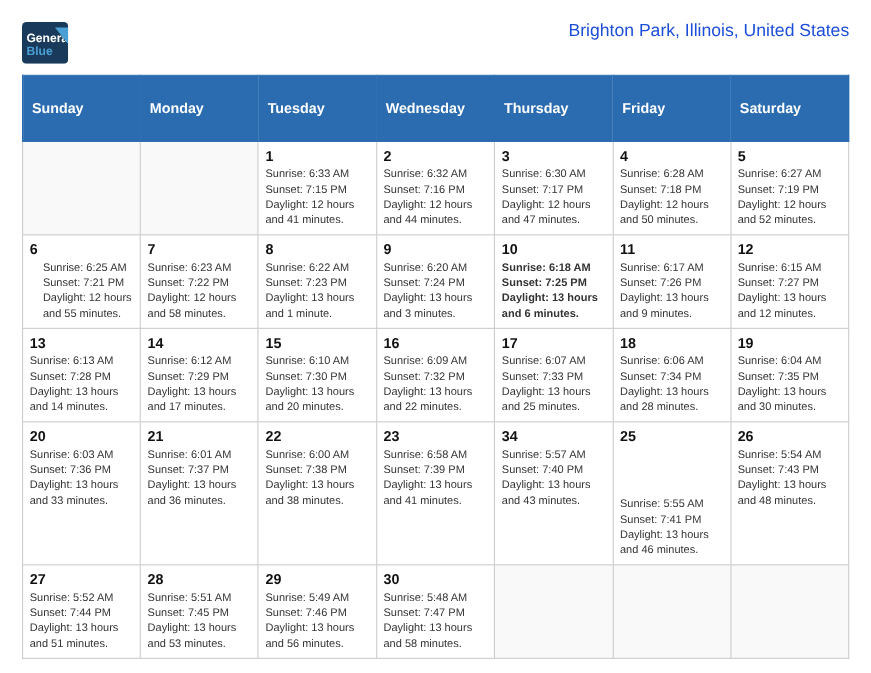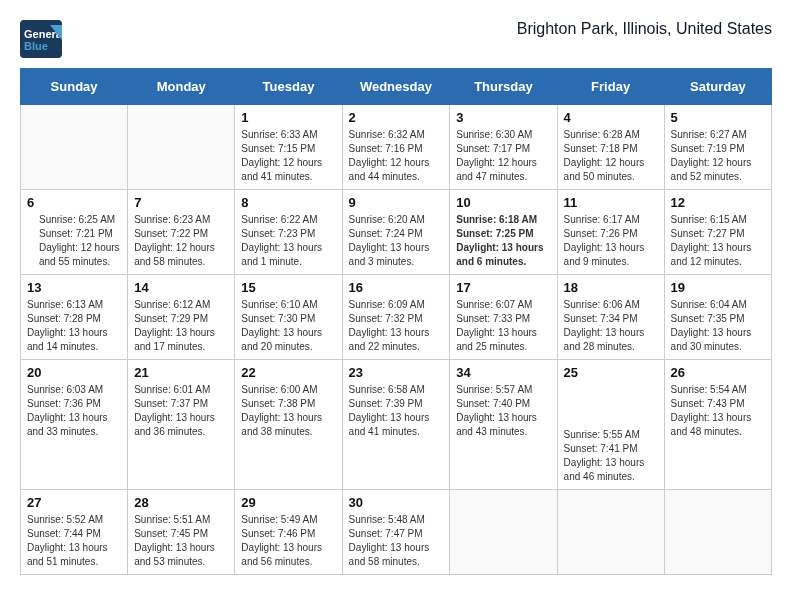--- a/index.html
+++ b/index.html
@@ -24,32 +24,32 @@
     .title-block {
       text-align: right;
     }
     .main-title {
       font-size: 36px;
       font-weight: bold;
       color: #1a3a5c;
     }
     .subtitle {
       font-size: 16px;
-      color: #0f172a;
+      color: #1d4ed8;
     }
     .calendar {
       width: 100%;
       border-collapse: collapse;
       border: 1px solid #ccc;
     }
     .calendar th {
       background-color: #2b6cb0;
       color: #fff;
-      text-align: center;
-      padding: 10px 8px;
+      text-align: left;
+      padding: 22px 8px;
       font-size: 13px;
       border: 1px solid #2b6cb0;
     }
     .calendar td {
       vertical-align: top;
       border: 1px solid #ccc;
       padding: 5px 6px;
       width: 108px;
       min-height: 80px;
       font-size: 10.5px;

